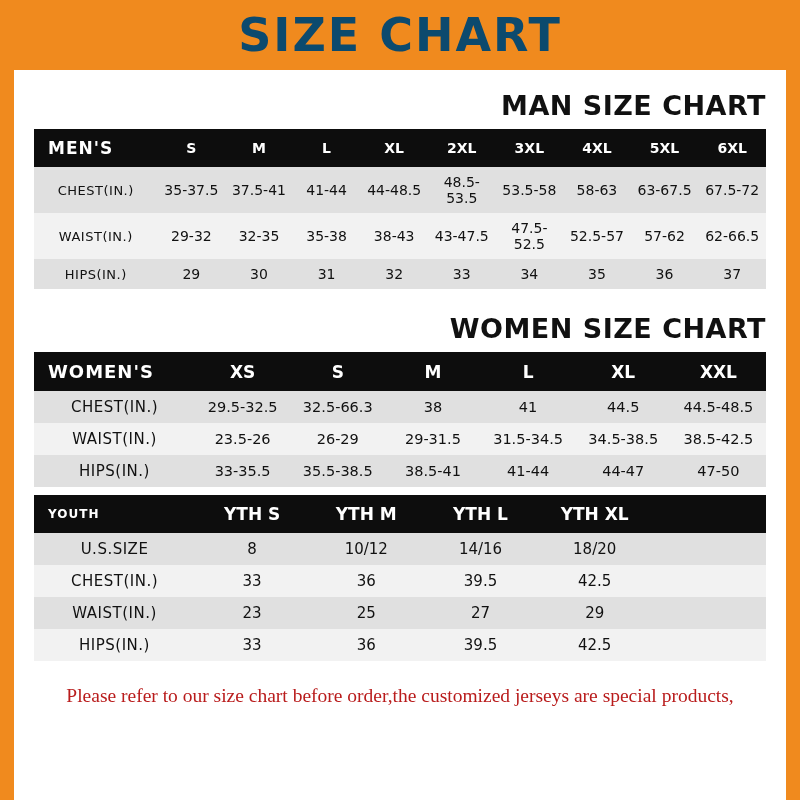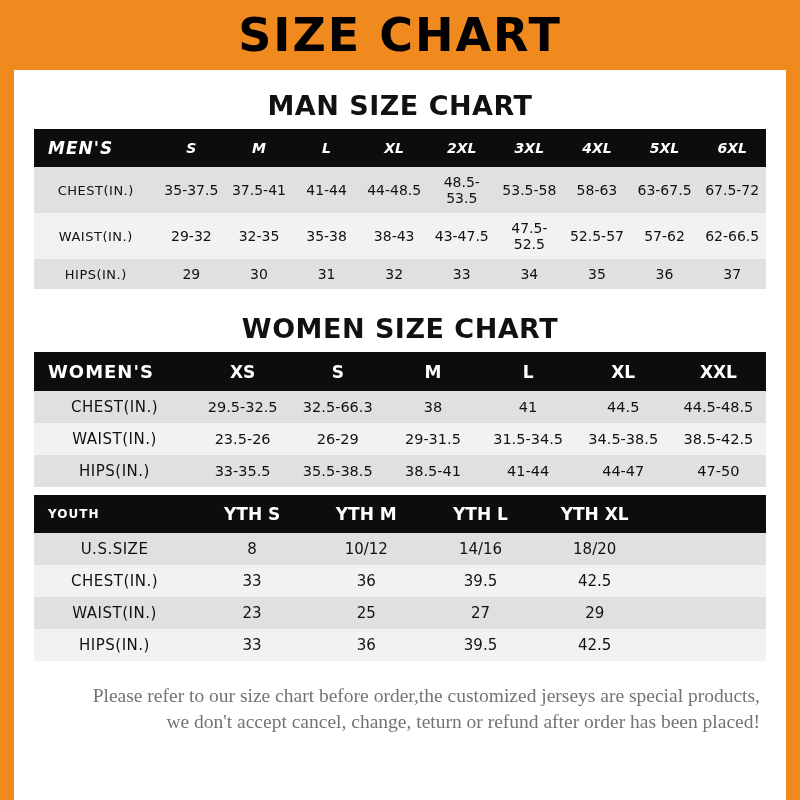--- a/index.html
+++ b/index.html
@@ -28,28 +28,28 @@
     display: flex;
     align-items: center;
     justify-content: center;
     margin: 0 -14px;
   }
   .header-title {
     font-family: "DejaVu Sans", sans-serif;
     font-weight: bold;
     font-size: 46px;
     letter-spacing: 2px;
-    color: #000000;
+    color: #0c4a6e;
     line-height: 1;
   }
   .content {
     padding: 0 20px;
   }
   .section-title {
-    text-align: center;
+    text-align: right;
     font-family: "DejaVu Sans", sans-serif;
     font-weight: bold;
     font-size: 27px;
     color: #111111;
     letter-spacing: 0.5px;
   }
   .t-man { margin-top: 20px; }
   .t-women { margin-top: 24px; }
   .t-youth { margin-top: 26px; }
 
@@ -80,42 +80,42 @@
     color: #111111;
   }
   table.size tbody tr.odd td { background: #e0e0e0; }
   table.size tbody tr.even td { background: #f2f2f2; }
   table.size tbody td.rowlabel {
     font-weight: normal;
     letter-spacing: 0.5px;
   }
 
   
-  .men thead th { font-size: 14px; font-style: italic; }
+  .men thead th { font-size: 14px; }
   .men thead th.rowlabel { font-size: 17px; }
   .men tbody td { font-size: 14px; }
   .men tbody td.rowlabel { font-size: 13px; }
 
   
   .women thead th { font-size: 17px; }
   .women thead th.rowlabel { font-size: 18px; }
   .women tbody td { font-size: 14.5px; }
   .women tbody td.rowlabel { font-size: 15px; }
 
   
   .youth thead th { font-size: 17px; }
   .youth thead th.rowlabel { font-size: 12px; }
   .youth tbody td { font-size: 15px; }
   .youth tbody td.rowlabel { font-size: 15px; }
 
   .notice {
     margin-top: 22px;
     padding: 0 6px;
-    text-align: right;
-    color: #737373;
+    text-align: center;
+    color: #b91c1c;
     font-family: "Liberation Serif", serif;
     font-size: 19.5px;
     line-height: 1.35;
   }
   .notice div { white-space: nowrap; }
 </style>
 </head>
 <body>
 
 <div class="page">
@@ -297,17 +297,16 @@
           <td>36</td>
           <td>39.5</td>
           <td>42.5</td>
           <td></td>
         </tr>
       </tbody>
     </table>
 
     <div class="notice">
       <div>Please refer to our size chart before order,the customized jerseys are special products,</div>
-      <div>we don't accept cancel, change, teturn or refund after order has been placed!</div>
     </div>
 
   </div>
 </div>
 
 </body></html>

